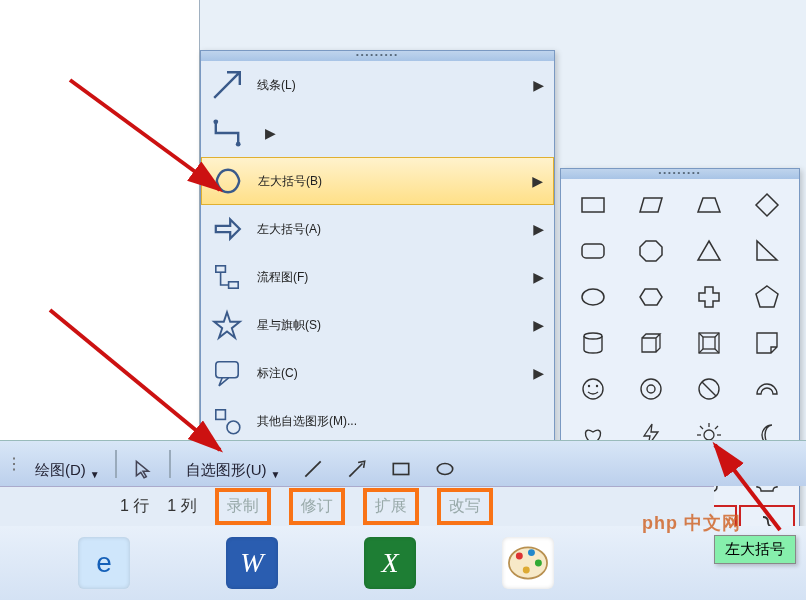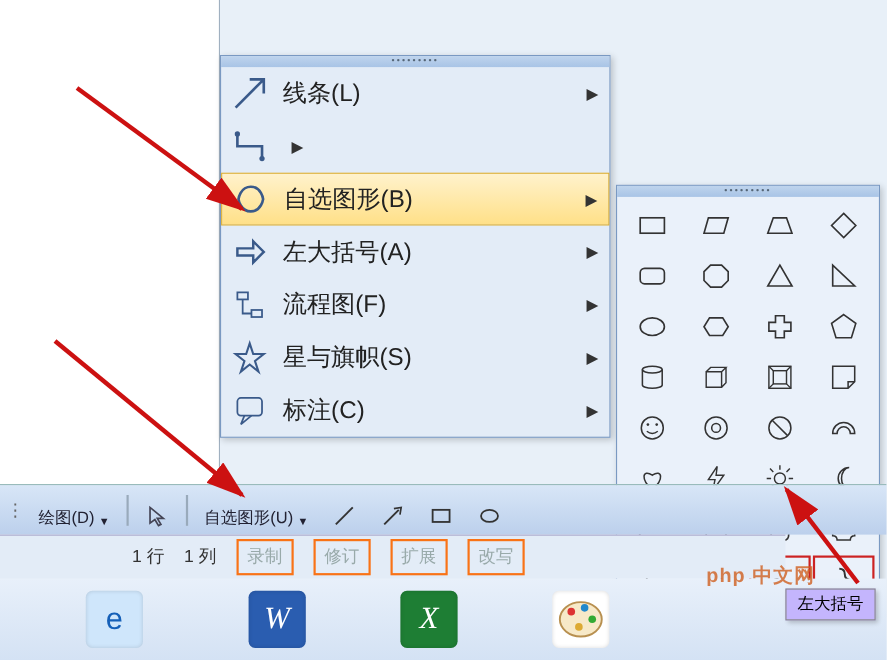--- a/index.html
+++ b/index.html
@@ -50,21 +50,21 @@
     width: 32px; height: 32px;
     display: flex;
     align-items: center;
     justify-content: center;
     margin-right: 14px;
     font-size: 18px;
     color: #3a5a8a;
   }
   .menu-label {
     flex: 1;
-    font-size: 22px;
+    font-size: 12px;
     color: #222;
   }
   .menu-arrow {
     font-size: 14px;
     color: #333;
     margin-left: 8px;
   }
   .shapes-panel {
     position: absolute;
     left: 560px; top: 168px;
@@ -133,42 +133,42 @@
     background: #e3ecf7;
     border-top: 1px solid #aac;
     display: flex;
     align-items: center;
     gap: 18px;
     padding: 0 120px;
     font-size: 16px;
     color: #333;
   }
   .status-cell { display: flex; align-items: center; gap: 6px; }
-  .status-cell.dim { color: #9aa; border: 2px solid #f97316; padding: 4px 8px; }
+  .status-cell.dim { color: #9aa; border: 4px solid #f97316; padding: 4px 8px; }
   .taskbar {
     position: absolute;
     left: 0; top: 526px;
     width: 806px; height: 74px;
     background: linear-gradient(#e8f0fa, #d4e2f4);
     display: flex;
     align-items: center;
     gap: 28px;
     padding: 0 10px;
   }
   .taskbar-icon {
     width: 52px; height: 52px;
     border-radius: 6px;
     display: flex; align-items: center; justify-content: center;
     font-size: 28px;
     box-shadow: inset 0 0 4px rgba(0,0,0,0.15);
   }
   .tooltip-box {
     position: absolute;
     right: 10px; top: 535px;
-    background: #c4b5fd;
+    background: #86efac;
     border: 1px solid #888;
     padding: 4px 10px;
     font-size: 15px;
     box-shadow: 2px 2px 4px rgba(0,0,0,0.2);
   }
   .watermark {
     position: absolute;
     right: 65px; bottom: 65px;
     font-size: 18px;
     font-weight: bold;
@@ -214,21 +214,21 @@
     </span>
     <span class="menu-arrow">▶</span>
   </div>
 
   <div class="menu-item highlighted">
     <span class="menu-icon">
       <svg viewBox="0 0 20 20">
           <path d="M10 3 C4 3 3 10 3 10 C3 10 4 17 10 17 C16 17 17 10 17 10 C17 10 16 3 10 3 Z" stroke="#3a5a8a" fill="none" stroke-width="1.5"></path>
         </svg>
     </span>
-    <span class="menu-label">自选图形(B)</span>
+    <span class="menu-label">左大括号(B)</span>
     <span class="menu-arrow">▶</span>
   </div>
 
   <div class="menu-item">
     <span class="menu-icon">
       <svg viewBox="0 0 20 20">
           <path d="M3 8 L12 8 L12 4 L18 10 L12 16 L12 12 L3 12 Z" stroke="#3a5a8a" fill="none" stroke-width="1.4"></path>
         </svg>
     </span>
     <span class="menu-label">左大括号(A)</span>
@@ -261,20 +261,29 @@
     <span class="menu-icon">
       <svg viewBox="0 0 20 20">
           <rect x="3" y="3" width="14" height="10" rx="2" stroke="#3a5a8a" fill="none"></rect>
           <path d="M7 13 L5 18 L11 13" stroke="#3a5a8a" fill="none"></path>
         </svg>
     </span>
     <span class="menu-label">标注(C)</span>
     <span class="menu-arrow">▶</span>
   </div>
 
+  <div class="menu-item">
+    <span class="menu-icon">
+      <svg viewBox="0 0 20 20">
+          <rect x="3" y="3" width="6" height="6" stroke="#3a5a8a" fill="none"></rect>
+          <circle cx="14" cy="14" r="4" stroke="#3a5a8a" fill="none"></circle>
+        </svg>
+    </span>
+    <span class="menu-label">其他自选图形(M)...</span>
+  </div>
 </div>
 
 <div class="shapes-panel">
   <div class="menu-grip">•••••••••</div>
   <div class="shapes-grid">
 
     <div class="shape-cell">
         <svg viewBox="0 0 30 30">
           <rect x="4" y="8" width="22" height="14" stroke="#333" fill="none" stroke-width="1.5"></rect>
         </svg>

